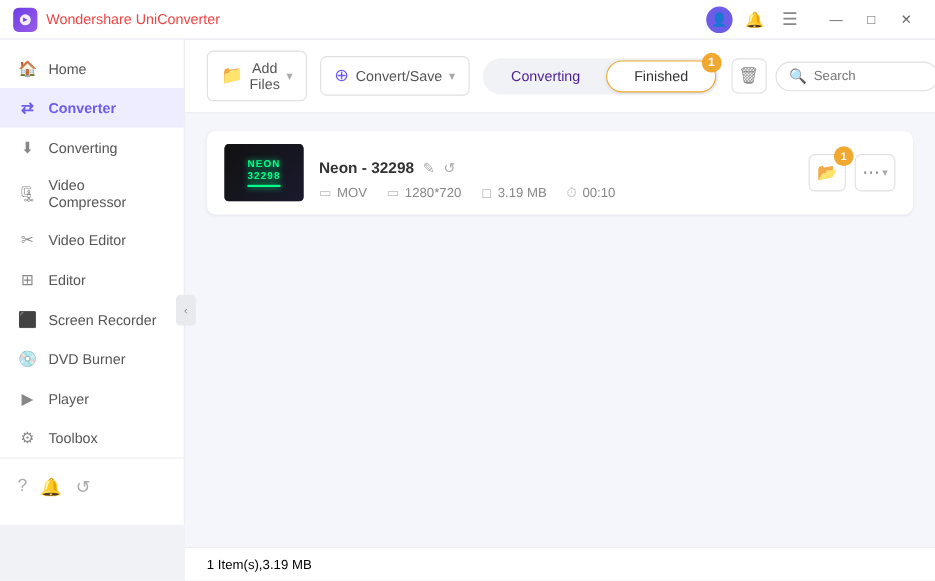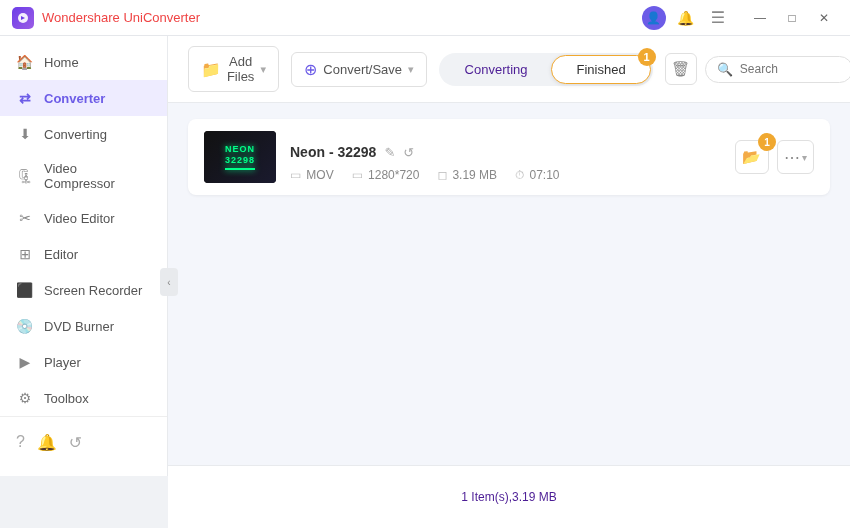--- a/index.html
+++ b/index.html
@@ -240,24 +240,23 @@
       border: 1.5px solid #e0e0e0;
       border-radius: 6px; background: white; cursor: pointer;
       padding: 0 6px; height: 34px;
     }
     .action-dropdown span { font-size: 13px; color: #666; }
 
     
     .footer {
       background: #ffffff;
       border-top: 1px solid #e8eaed;
-      padding: 24px 20px;
-      text-align: center;
+      padding: 8px 20px;
       font-size: 12px;
-      color: #4c1d95;
+      color: #000000;
     }
   </style>
 </head>
 <body>
 
 <div class="titlebar">
   <div class="titlebar-logo">
     <svg viewBox="0 0 14 14">
         <circle cx="7" cy="7" r="5" fill="white" opacity="0.9"></circle>
         <path d="M5 5 L9 7 L5 9Z" fill="#6c3de8"></path>
@@ -391,21 +390,21 @@
             <div class="file-meta-item">
               <span class="file-meta-icon">▭</span>
               <span>1280*720</span>
             </div>
             <div class="file-meta-item">
               <span class="file-meta-icon">◻</span>
               <span>3.19 MB</span>
             </div>
             <div class="file-meta-item">
               <span class="file-meta-icon">⏱</span>
-              <span>07:10</span>
+              <span>00:10</span>
             </div>
           </div>
         </div>
 
         <div class="file-actions">
           <div class="action-btn badge-btn" style="position:relative;">
             <span>📂</span>
             <div class="action-btn-badge">1</div>
           </div>
           <div class="action-dropdown">

